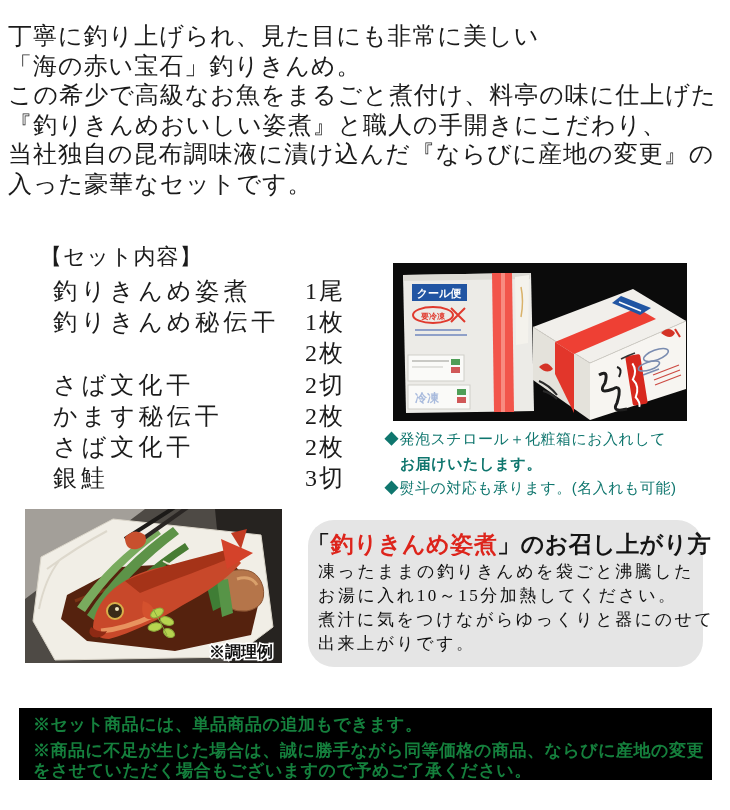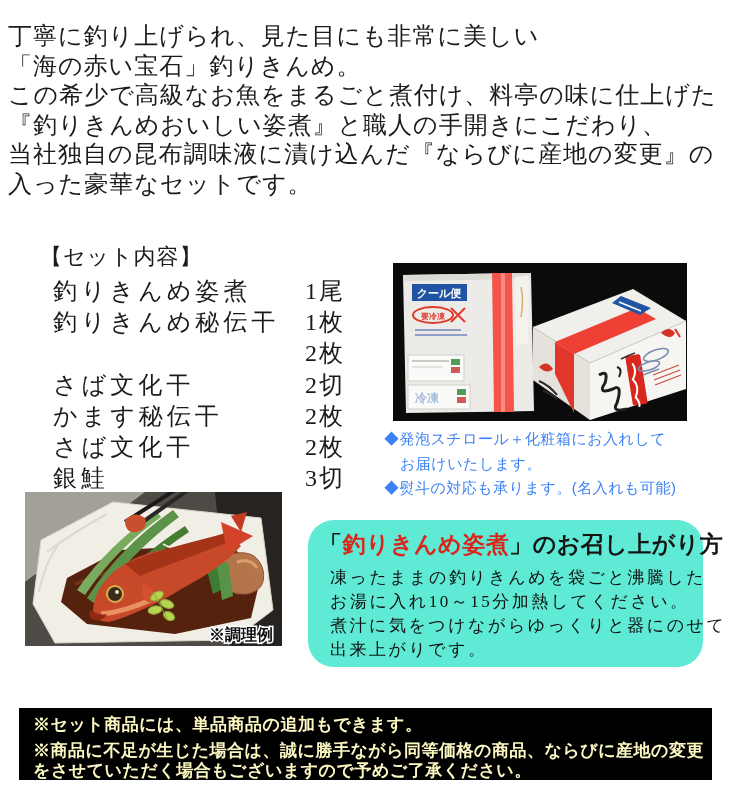--- a/index.html
+++ b/index.html
@@ -15,36 +15,36 @@
   .set{position:absolute;left:40px;top:242px;}
   .set-title{font-size:22px;letter-spacing:1px;height:33px;}
   .set-row{position:relative;height:31.2px;font-size:24px;letter-spacing:4px;padding-left:13px;}
   .set-qty{position:absolute;left:265px;top:0;letter-spacing:2px;}
 
   
   .package-photo{position:absolute;left:393px;top:263px;text-align:center;}
 
   
   .package-notes{position:absolute;left:384px;top:427px;font-family:"Liberation Sans", sans-serif;
-        font-size:15px;line-height:24.5px;letter-spacing:0.5px;color:#3b82f6;}
-  .package-notes .indent{padding-left:16px;}
-
-  
-  .dish-photo{position:absolute;left:25px;top:492px;}
+        font-size:15px;line-height:24.5px;letter-spacing:0.5px;color:#0f766e;}
+  .package-notes .indent{padding-left:16px;font-weight:bold;}
+
+  
+  .dish-photo{position:absolute;left:25px;top:509px;}
 
   
   .serving{position:absolute;left:308px;top:520px;width:395px;height:147px;border-radius:26px;
-        background:#5eead4;box-sizing:border-box;padding:9px 0 0 16px;}
+        background:#e5e5e5;box-sizing:border-box;padding:9px 0 0 4px;}
   .serving-title{font-size:23px;font-weight:bold;letter-spacing:0.5px;color:#141414;margin-left:-5px;}
   .serving-title .red{color:#dd241b;}
-  .serving-body{margin:6px 0 0 6px;font-size:17px;line-height:24px;letter-spacing:2.5px;color:#101010;}
+  .serving-body{margin:0 0 0 6px;font-size:17px;line-height:24px;letter-spacing:2.5px;color:#101010;}
 
   
   .footer{position:absolute;left:19px;top:708px;width:693px;height:72px;background:#000;
-        box-sizing:border-box;padding:7px 0 0 14px;color:#fef9c3;font-weight:bold;font-size:17px;
+        box-sizing:border-box;padding:7px 0 0 14px;color:#15803d;font-weight:bold;font-size:17px;
         line-height:20px;letter-spacing:0.5px;font-family:"Liberation Sans", sans-serif;}
   .footer .l1{margin-bottom:6px;}
 </style>
 </head>
 <body>
 
 <div id="page">
 
   <div class="intro nw">
     <div>丁寧に釣り上げられ、見た目にも非常に美しい</div>

